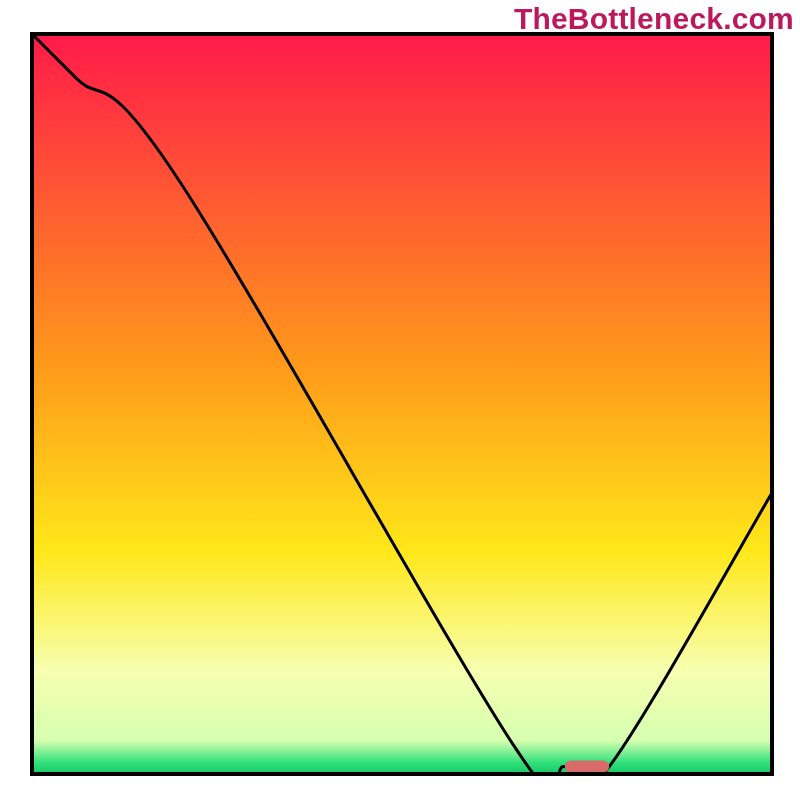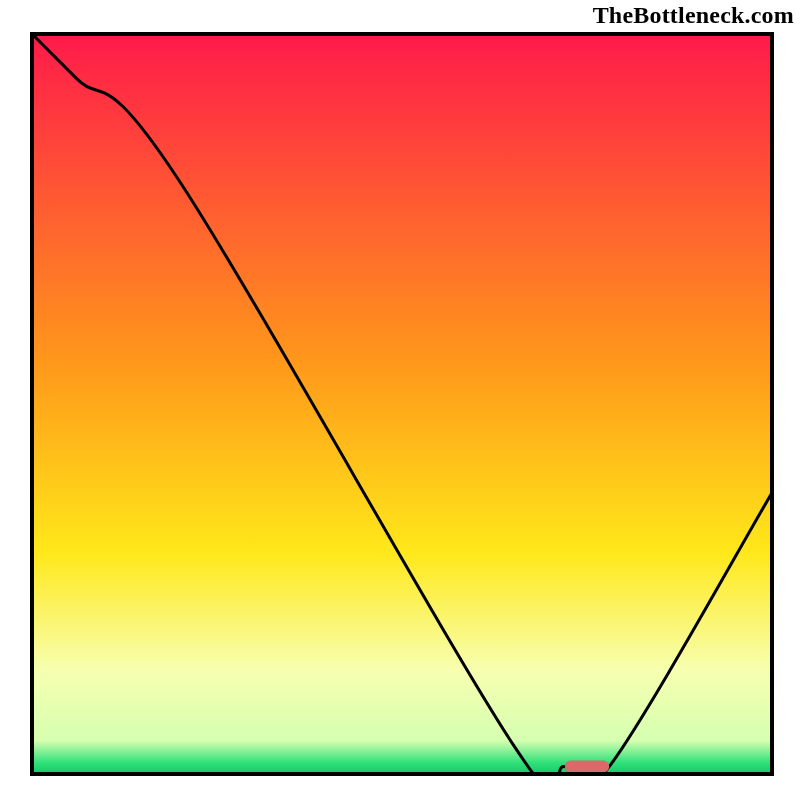--- a/index.html
+++ b/index.html
@@ -12,24 +12,24 @@
   }
   .stage {
     position: relative;
     width: 800px;
     height: 800px;
   }
   .watermark {
     position: absolute;
     top: 2px;
     right: 6px;
-    font-family: Liberation Serif, serif;
-    font-size: 24px;
+    font-family: Liberation Sans, sans-serif;
+    font-size: 30px;
     font-weight: 600;
-    color: #000000;
+    color: #be185d;
     letter-spacing: 0.2px;
     user-select: none;
   }
   svg { display: block; }
 </style>
 </head>
 <body>
 
 <div class="stage">
   <div class="watermark">TheBottleneck.com</div>

